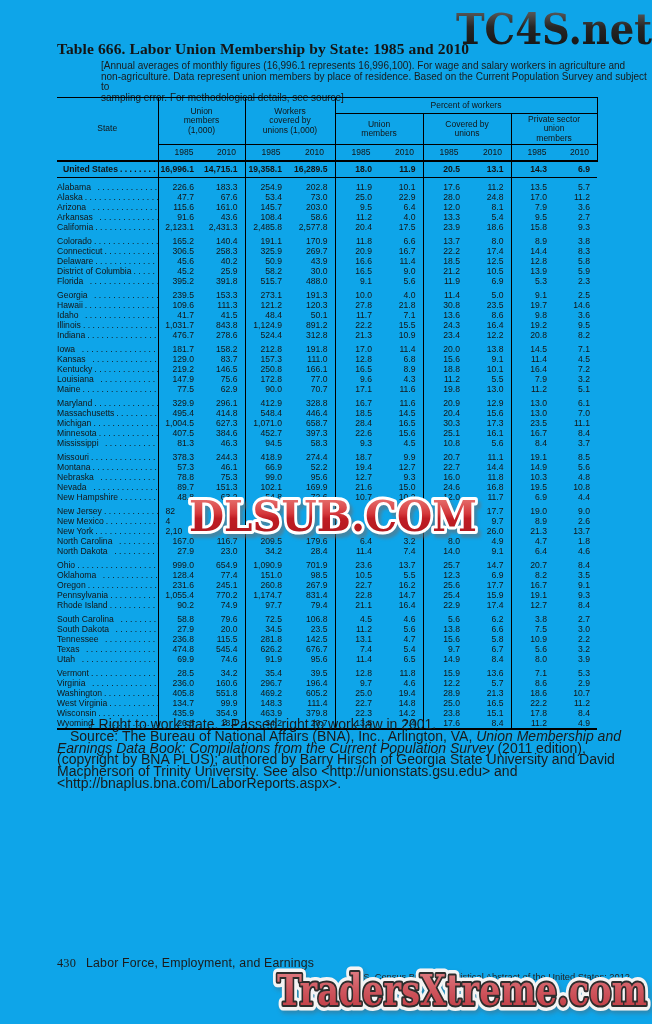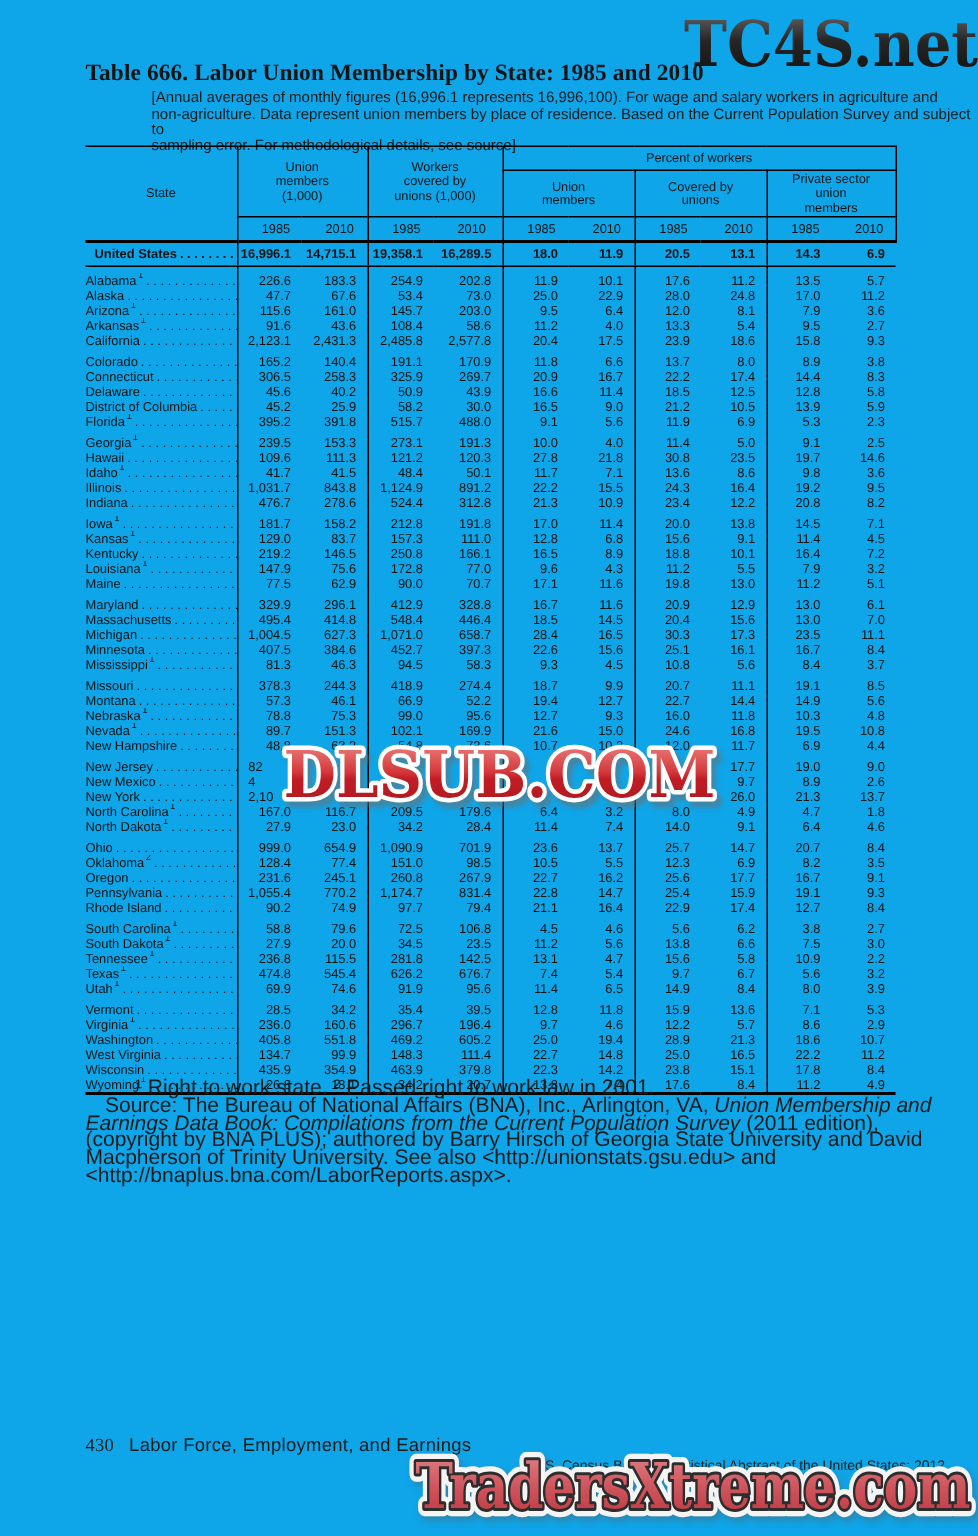--- a/index.html
+++ b/index.html
@@ -21,21 +21,21 @@
   .tbl .yr{border-top:1px solid #000;border-bottom:2px solid #000;height:13px;margin-top:32px;}
   .tbl .yr.bl{border-left:1px solid #000;}
   .tbl td{height:10px;line-height:10px;padding:0;vertical-align:baseline;}
   .tbl td:nth-child(2),.tbl td:nth-child(4),.tbl td:nth-child(6),
   .tbl td:nth-child(8),.tbl td:nth-child(10){border-left:1px solid #000;}
   .tbl td.num{text-align:right;padding-right:7px;white-space:nowrap;}
   .tbl td.num.partial{text-align:left;padding-left:7px;padding-right:0;margin-top:18px;}
   .tbl tr.us td{font-weight:bold;height:15px;line-height:15px;border-bottom:1px solid #000;}
   .tbl tr.us td.state .strow{padding-left:6px;}
   .tbl tr.spacer td{height:4px;line-height:4px;font-size:1px;}
-  .strow{display:flex;align-items:center;overflow:hidden;}
+  .strow{display:flex;align-items:flex-start;overflow:hidden;}
   .stname{white-space:nowrap;}
   .strow sup{font-size:6.3px;line-height:0;position:relative;top:-3px;margin-left:1px;}
   .dots{flex:1;overflow:hidden;white-space:nowrap;padding-right:2px;margin-left:2px;}
   .dots::after{content:". . . . . . . . . . . . . . . . . . . . . . . . . . . . . . . . . .";}
   
   .footnotes{position:absolute;left:57px;top:719px;width:570px;font-size:14px;line-height:11.8px;color:#1a1a1a;}
   .fn-line{padding-left:33px;}
   .source{text-indent:13px;}
   
   .pagefoot{position:absolute;left:57px;top:956px;font-size:12.3px;color:#1b1b1b;letter-spacing:.2px;}

